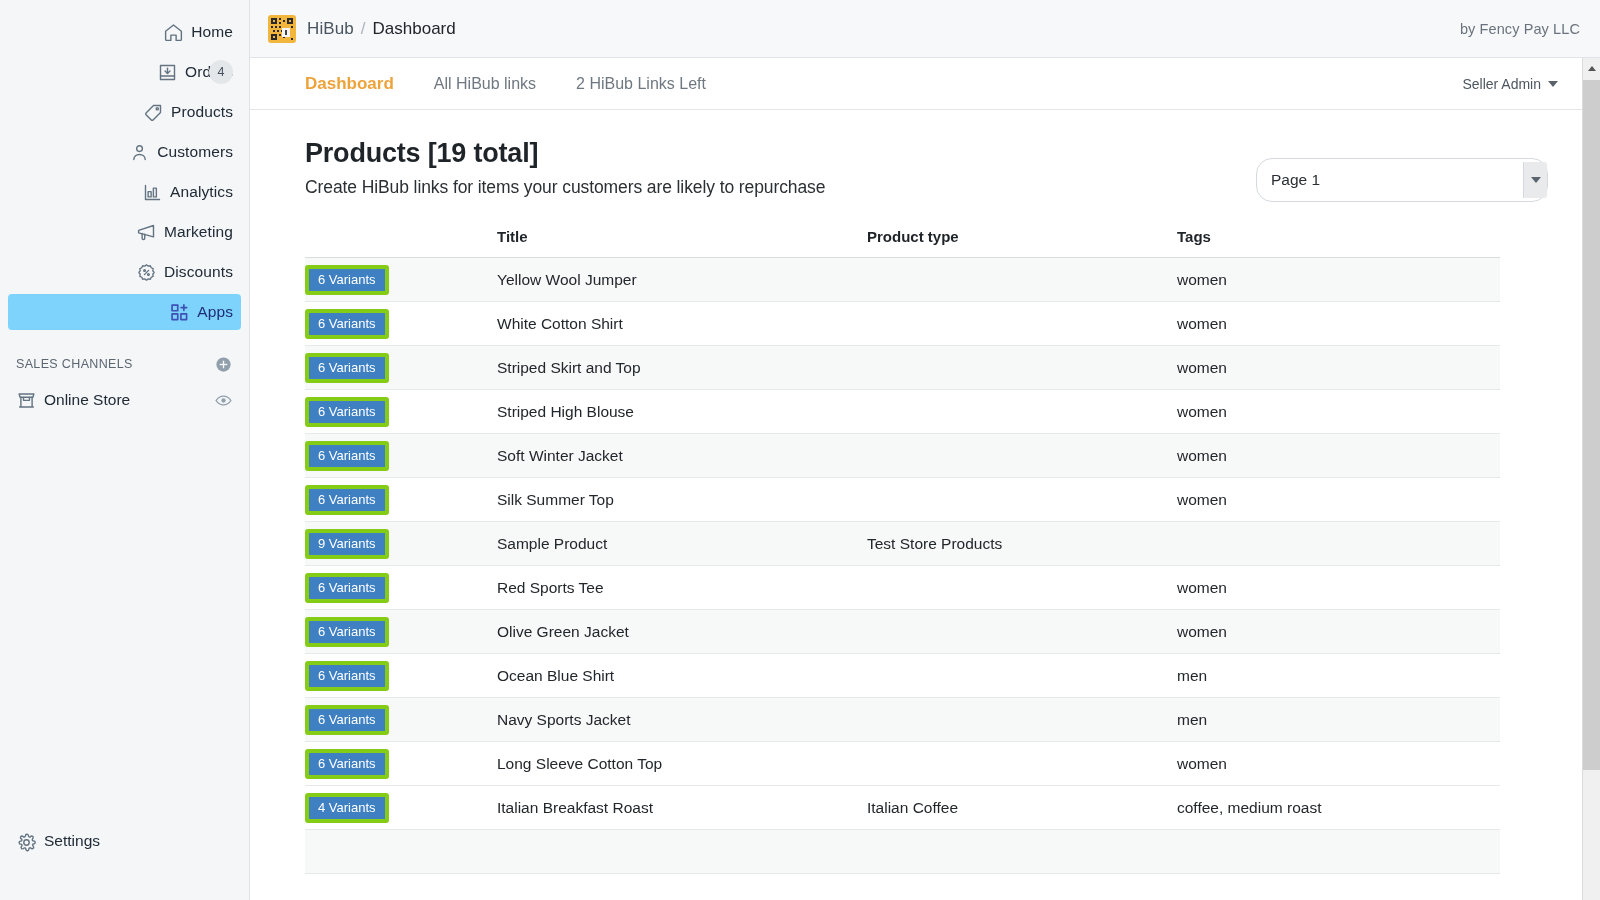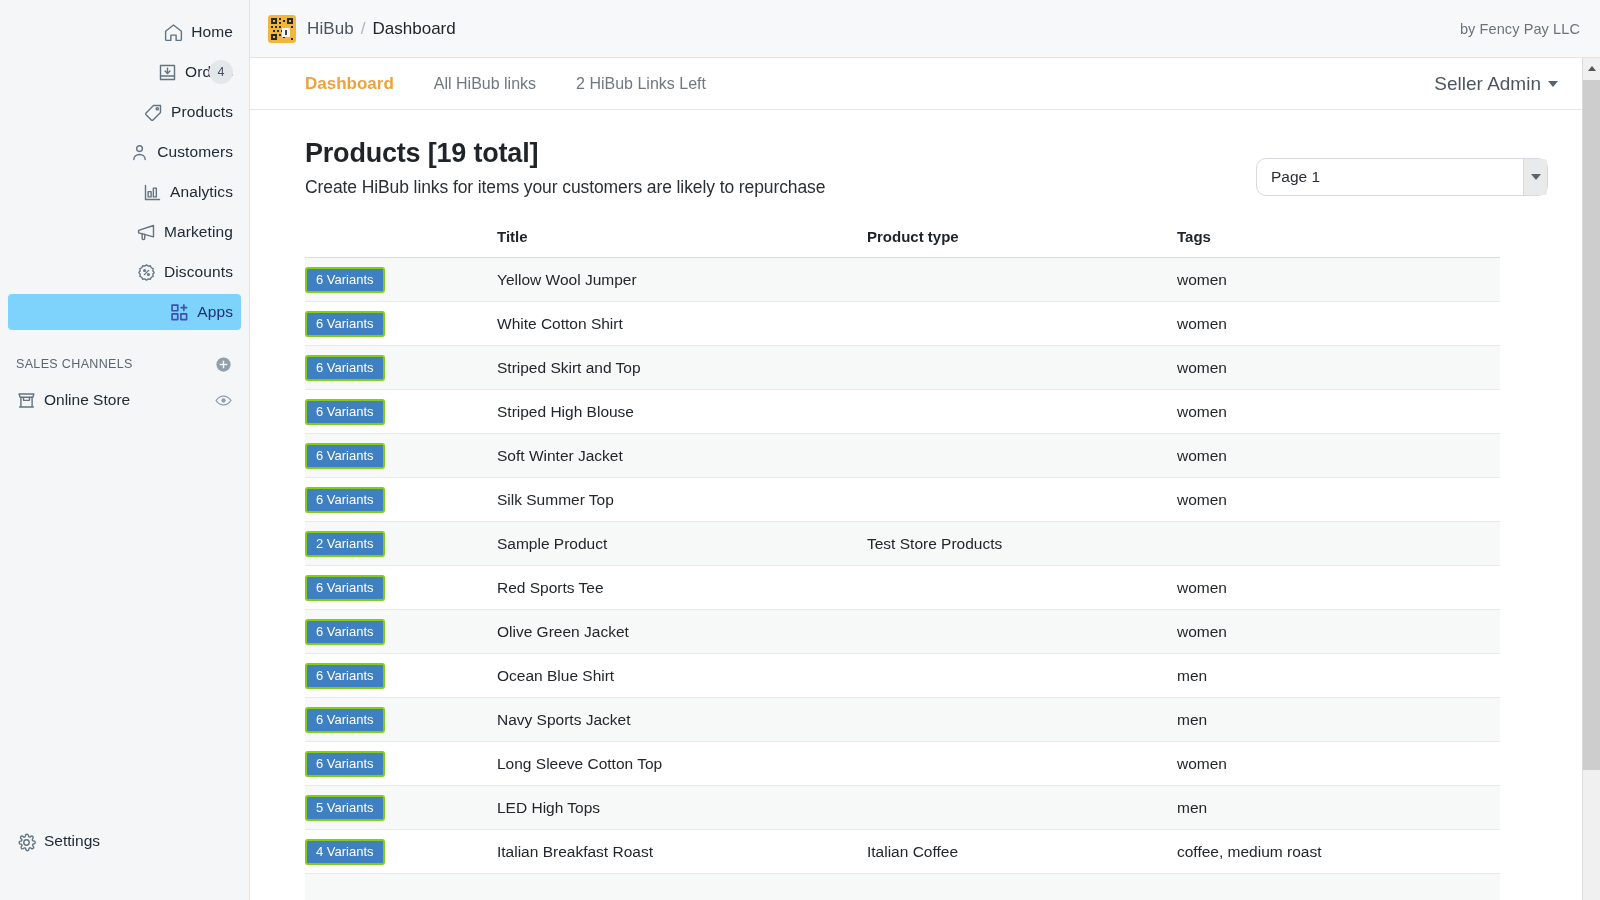--- a/index.html
+++ b/index.html
@@ -155,21 +155,21 @@
     cursor: pointer;
     white-space: nowrap;
   }
   .tab.active {
     color: #eda23a;
     font-weight: bold;
     font-size: 17px;
   }
   .seller-admin {
     margin-left: auto;
-    font-size: 19px;
+    font-size: 14px;
     color: #4d565f;
     display: flex;
     align-items: center;
     cursor: pointer;
     white-space: nowrap;
   }
   .seller-admin .caret {
     margin-left: 7px;
     width: 0; height: 0;
     border-left: 5px solid transparent;
@@ -194,24 +194,24 @@
   }
   .page-sub {
     font-size: 17.5px;
     color: #2b3034;
     letter-spacing: -.1px;
   }
 
   .page-select-wrap {
     position: absolute;
     top: 20px; right: 52px;
-    width: 292px; height: 38px;
+    width: 292px; height: 44px;
     background: #ffffff;
     border: 1px solid #d6dade;
-    border-radius: 10px;
+    border-radius: 16px;
     display: flex;
     align-items: center;
     cursor: pointer;
   }
   .page-select-wrap .val {
     font-size: 15.5px; color: #2a2f34;
     padding-left: 14px;
     flex: 1;
   }
   .page-select-btn {
@@ -256,21 +256,21 @@
   .col-title { width: 370px; }
   .col-type { width: 310px; }
   .col-tags { width: 323px; }
   .variant-btn {
     display: inline-block;
     background: #3f80c2;
     color: #ffffff;
     font-size: 13px;
     padding: 4px 9px 5px 9px;
     border-radius: 3px;
-    border: 2px solid #84cc16;
+    border: 4px solid #84cc16;
     line-height: 1;
     cursor: pointer;
     white-space: nowrap;
   }
 
   
   .vscroll {
     position: absolute;
     top: 58px; right: 0;
     width: 18px;
@@ -541,21 +541,21 @@
                 <td></td>
                 <td>women</td>
               </tr>
               <tr>
                 <td><span class="variant-btn">6 Variants</span></td>
                 <td>Silk Summer Top</td>
                 <td></td>
                 <td>women</td>
               </tr>
               <tr class="alt">
-                <td><span class="variant-btn">2 Variants</span></td>
+                <td><span class="variant-btn">9 Variants</span></td>
                 <td>Sample Product</td>
                 <td>Test Store Products</td>
                 <td></td>
               </tr>
               <tr>
                 <td><span class="variant-btn">6 Variants</span></td>
                 <td>Red Sports Tee</td>
                 <td></td>
                 <td>women</td>
               </tr>
@@ -575,26 +575,20 @@
                 <td><span class="variant-btn">6 Variants</span></td>
                 <td>Navy Sports Jacket</td>
                 <td></td>
                 <td>men</td>
               </tr>
               <tr>
                 <td><span class="variant-btn">6 Variants</span></td>
                 <td>Long Sleeve Cotton Top</td>
                 <td></td>
                 <td>women</td>
-              </tr>
-              <tr class="alt">
-                <td><span class="variant-btn">5 Variants</span></td>
-                <td>LED High Tops</td>
-                <td></td>
-                <td>men</td>
               </tr>
               <tr>
                 <td><span class="variant-btn">4 Variants</span></td>
                 <td>Italian Breakfast Roast</td>
                 <td>Italian Coffee</td>
                 <td>coffee, medium roast</td>
               </tr>
               <tr class="alt">
                 <td></td>
                 <td></td>

